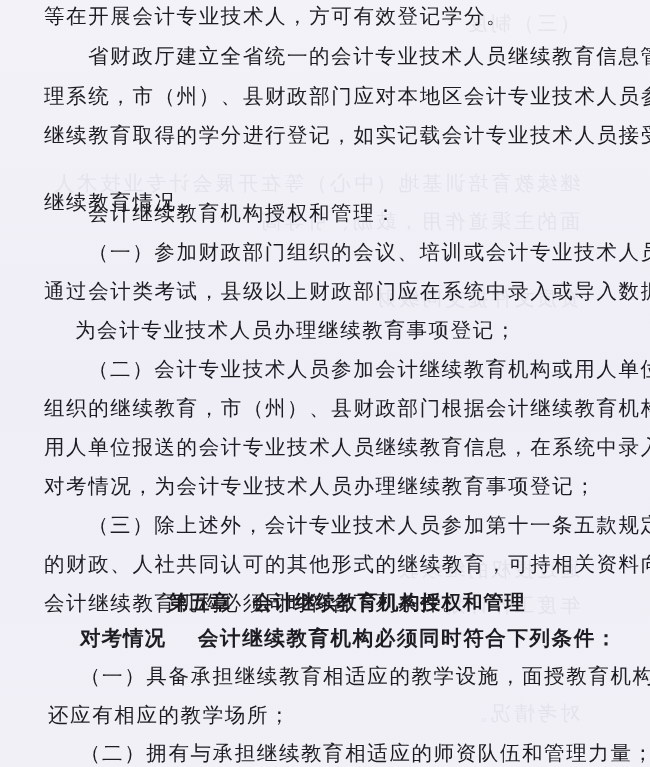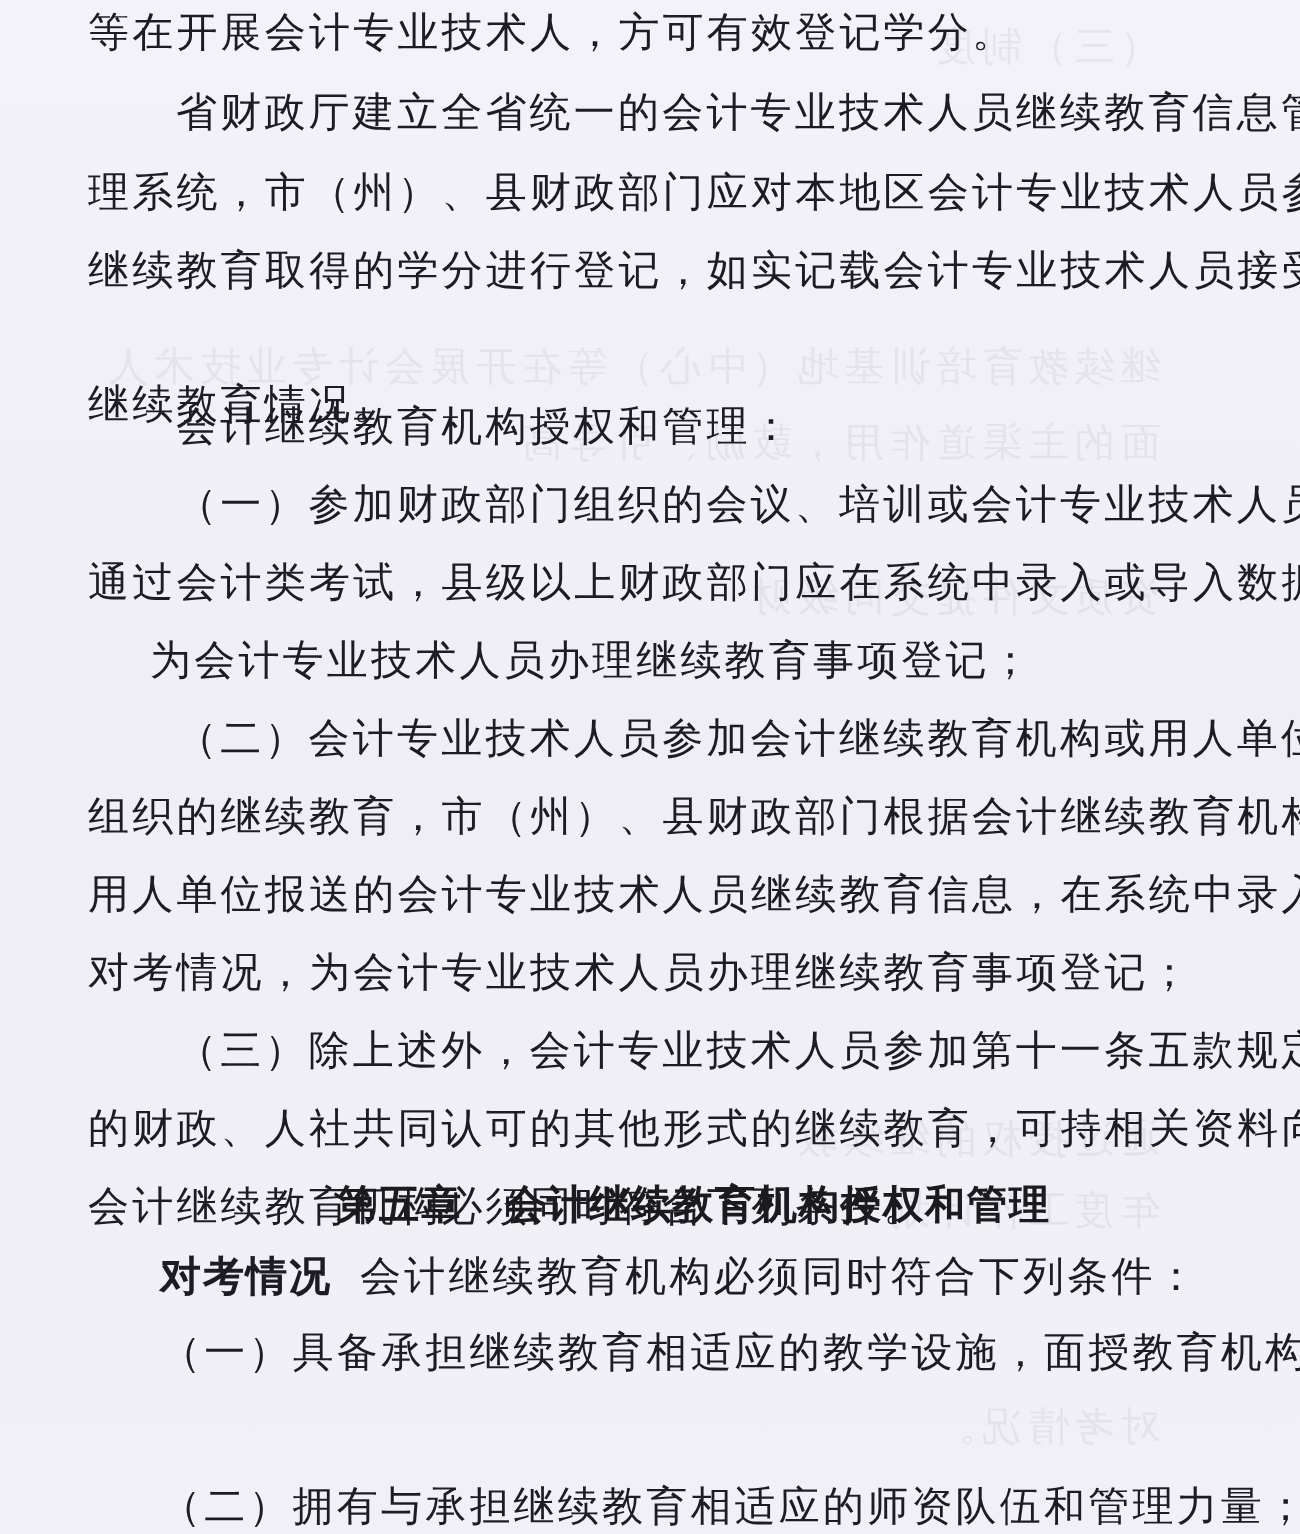--- a/index.html
+++ b/index.html
@@ -54,21 +54,22 @@
       letter-spacing: 1px;
       color: #1a1a1f;
       white-space: pre;
     }
     .article-label {
       font-family: "DejaVu Sans", "Liberation Sans", sans-serif;
       font-weight: bold;
       letter-spacing: 1px;
     }
     .article-text {
-      margin-left: 14px;
+      margin-left: 32px;
+      font-weight: bold;
     }
   </style>
 </head>
 <body>
 
 <div class="page">
 
   <div class="bleed" style="top:10px;">（三）制度</div>
   <div class="bleed" style="top:170px;">继续教育培训基地（中心）等在开展会计专业技术人</div>
   <div class="bleed" style="top:208px;">面的主渠道作用，鼓励、引导高</div>
@@ -94,15 +95,16 @@
   <div class="line flush" style="top:554px;">的财政、人社共同认可的其他形式的继续教育，可持相关资料向</div>
   <div class="line flush" style="top:593px;">会计继续教育机构必须同时符合下列条件。</div>
 
   <div class="heading" style="top:598px; left:22px; top:589px;">第五章　会计继续教育机构授权和管理</div>
 
   <div class="line" style="top:628px; left:80px;">
     <span class="article-label">对考情况</span><span class="article-text">会计继续教育机构必须同时符合下列条件：</span>
   </div>
 
   <div class="line indent" style="top:666px; left:80px;">（一）具备承担继续教育相适应的教学设施，面授教育机构</div>
+  <div class="line flush" style="top:705px; left:48px;">还应有相应的教学场所；</div>
   <div class="line indent" style="top:743px; left:80px;">（二）拥有与承担继续教育相适应的师资队伍和管理力量；</div>
 
 </div>
 
 </body></html>

